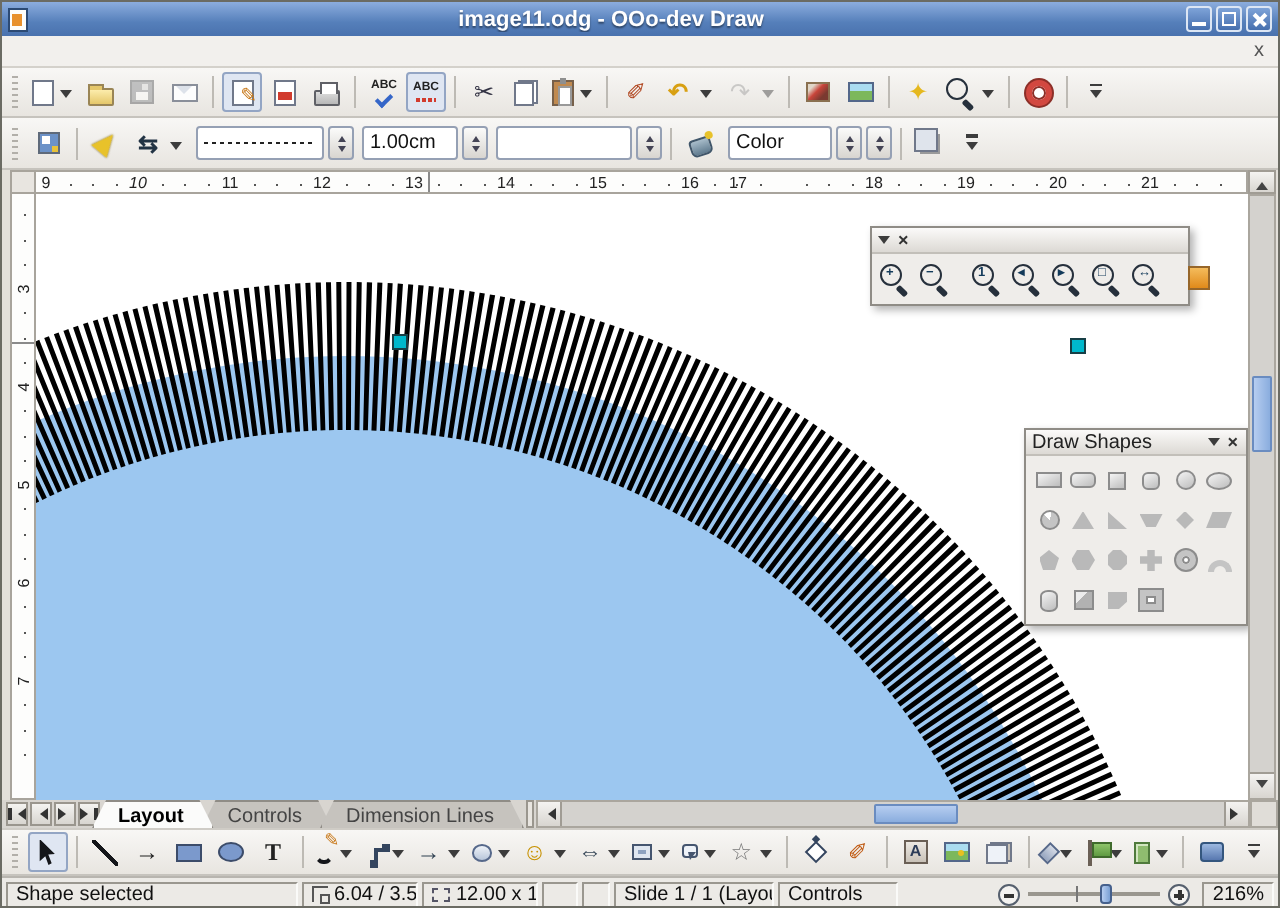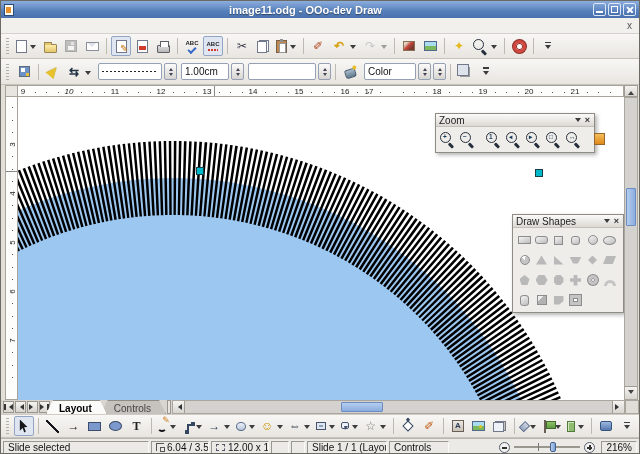--- a/index.html
+++ b/index.html
@@ -468,21 +468,20 @@
       <span class="vdot" style="top: 10.25px;"></span>
       <span class="vmark" style="top: 74px;"></span>
     </div>
 
   <div class="canvas" id="canvas">
     <svg id="shapesvg" width="606" height="303" viewBox="0 0 606 303">
       <circle id="main-shape" cx="155" cy="465" r="384" fill="#9CC7F0" stroke="#000000" stroke-width="74" stroke-dasharray="2.5 2.2"></circle>
     </svg>
     <div class="panel zoompanel">
       <div class="ptitle">
-        <span class="ptxt">Zoom</span>
         <span class="pdd"></span>
         <span class="pclose">×</span>
       </div>
       <div class="pbody">
           <span class="tbtn">
             <span class="ic ic-magnifier">+</span>
           </span>
           <span class="tbtn">
             <span class="ic ic-magnifier">−</span>
           </span>
@@ -607,20 +606,21 @@
           <i class="tri-r"></i>
         </span>
       <span class="navb">
           <i class="tri-r"></i>
           <i class="navbar"></i>
         </span>
     </span>
     <span class="tabs" id="tabs">
         <div class="tab active">Layout</div>
         <div class="tab">Controls</div>
+        <div class="tab">Dimension Lines</div>
       </span>
     <span class="tabsplit"></span>
     <span class="hscroll">
       <span class="hsl">
           <i class="tri-l"></i>
         </span>
       <span class="hthumb"></span>
       <span class="hsr">
           <i class="tri-r"></i>
         </span>
@@ -718,21 +718,21 @@
       <span class="tsep"></span>
       <span class="tbtn">
         <span class="ic ic-threed"></span>
       </span>
       <span class="tbtn">
         <span class="ic ic-ovf"></span>
       </span>
     </div>
 
   <div class="statusbar">
-    <span class="scell c-sel">Slide selected</span>
+    <span class="scell c-sel">Shape selected</span>
     <span class="scell c-pos">
       <span class="st-pos-ic"></span>
       <span>6.04 / 3.52</span>
     </span>
     <span class="scell c-size">
       <span class="st-size-ic"></span>
       <span>12.00 x 11.50</span>
     </span>
     <span class="scell c-e1"></span>
     <span class="scell c-e2"></span>

